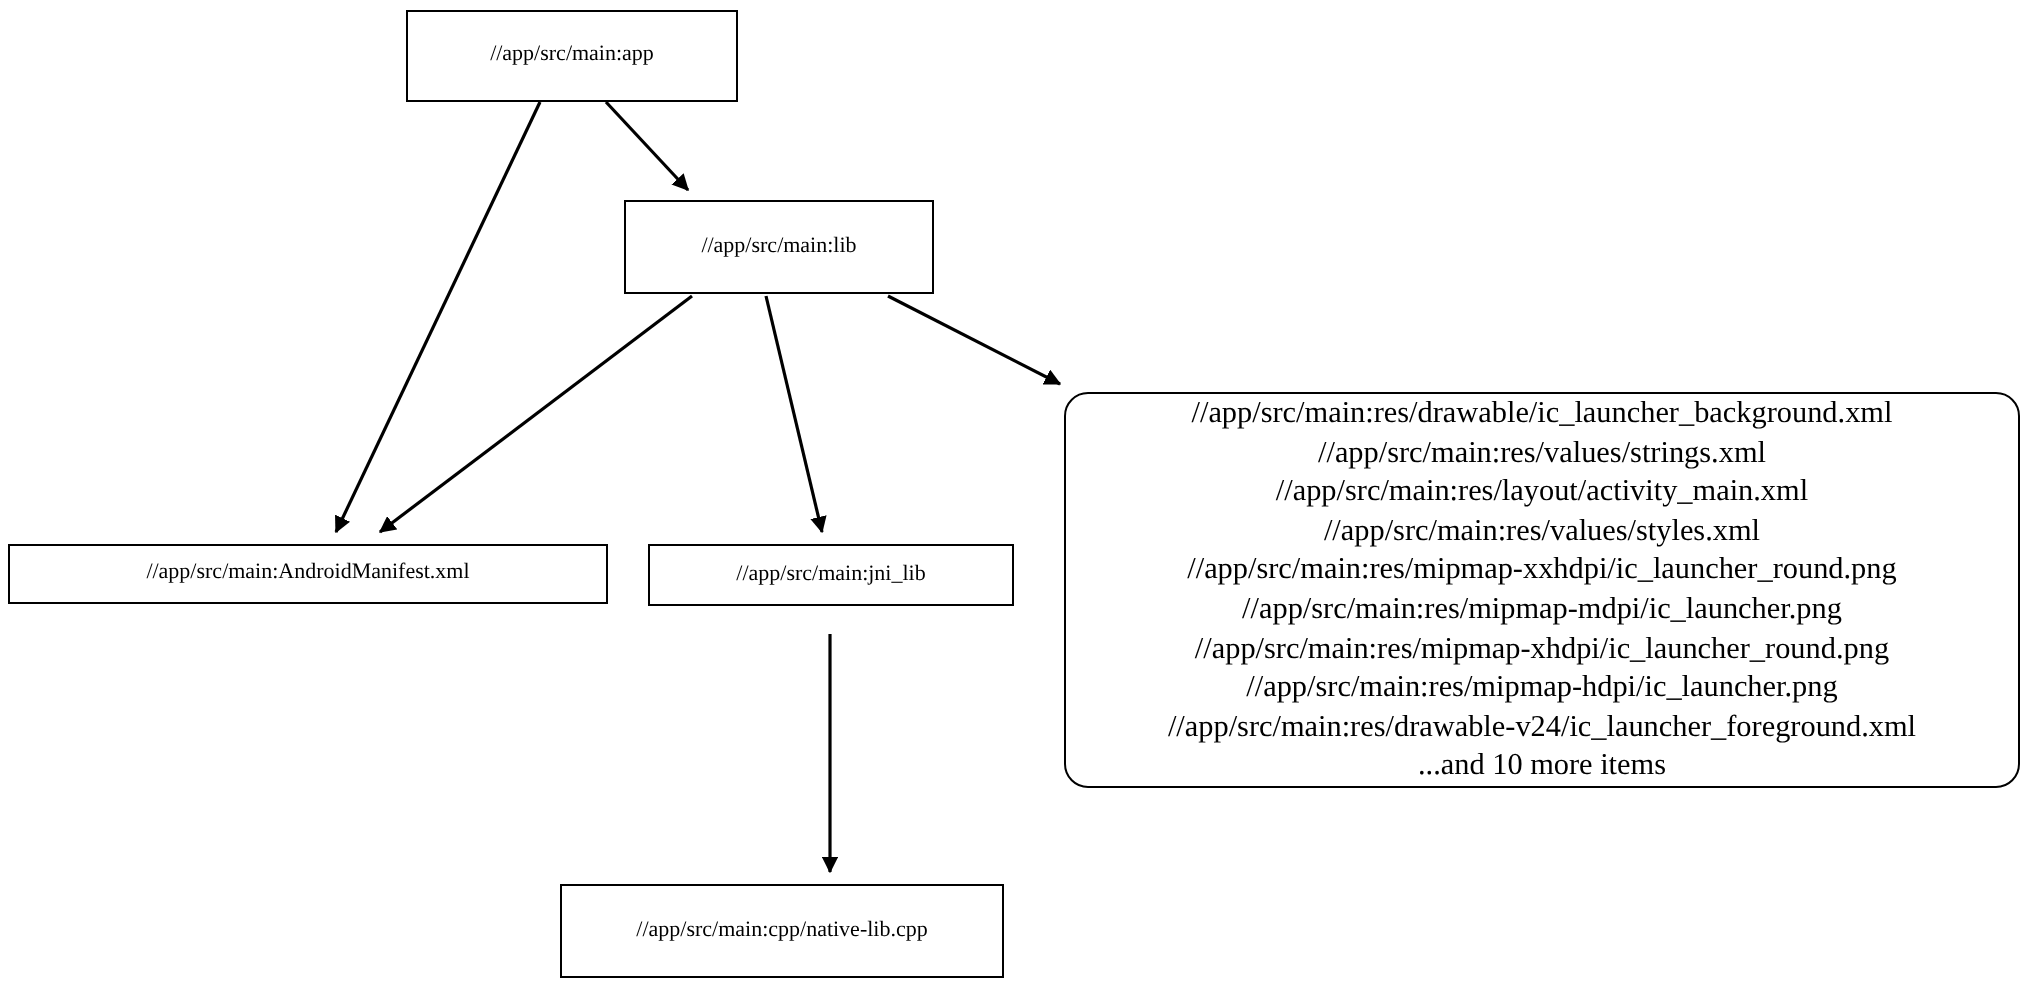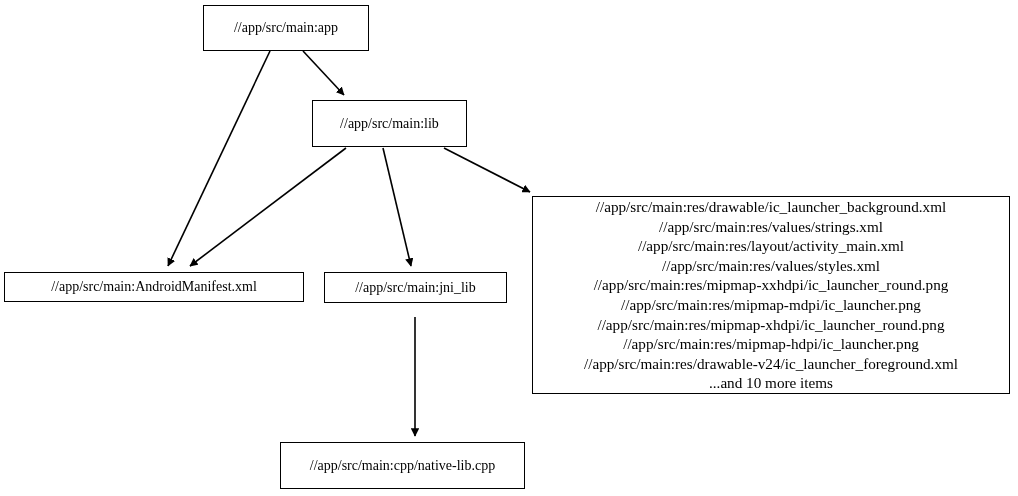--- a/index.html
+++ b/index.html
@@ -36,31 +36,31 @@
     background: #ffffff;
     display: flex;
     align-items: center;
     justify-content: center;
     text-align: center;
     line-height: 1.0;
   }
   .node-label {
     display: block;
     white-space: pre;
-    font-size: 14px;
+    font-size: 11px;
     line-height: 19.7px;
     text-align: center;
   }
   
   #node-app        { left: 203px; top: 5px;   width: 166px; height: 46px; }
   #node-lib        { left: 302px; top: 100px; width: 155px; height: 47px; margin-left: 10px; }
   #node-manifest   { left: 4px;   top: 272px; width: 300px; height: 30px; }
   #node-jni        { left: 324px; top: 272px; width: 183px; height: 31px; }
-  #node-res        { left: 532px; top: 196px; width: 478px; height: 198px; }
-  #node-cpp        { left: 280px; top: 442px; width: 245px; height: 47px; }
+  #node-res        { left: 532px; top: 196px; width: 478px; height: 198px; border-radius: 12px; }
+  #node-cpp        { left: 280px; top: 442px; width: 222px; height: 47px; }
 
   #node-res .node-label {
     font-size: 15.2px;
     line-height: 19.6px;
   }
 </style>
 </head>
 <body>
 
 <div id="graph">

